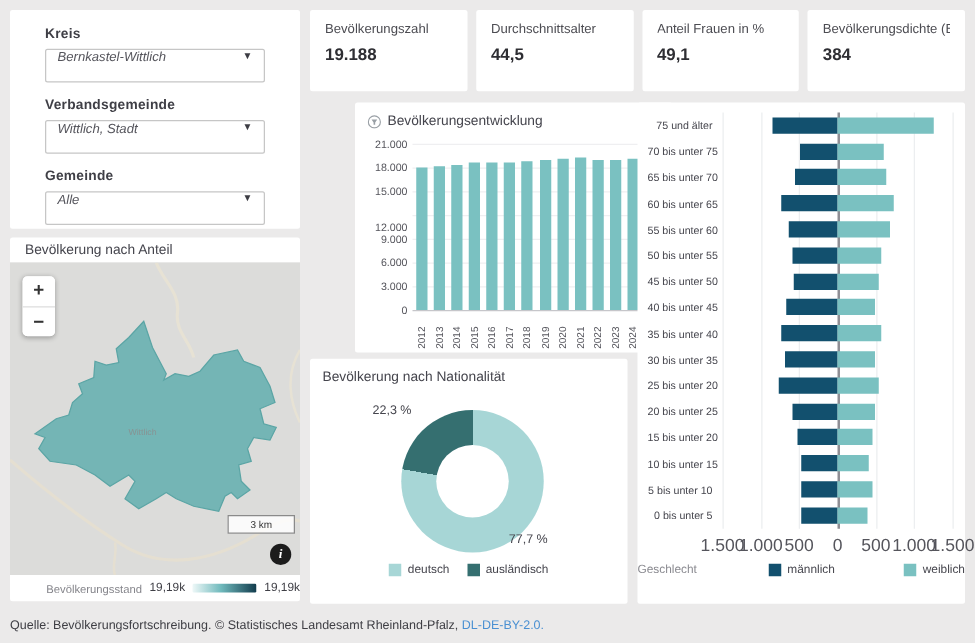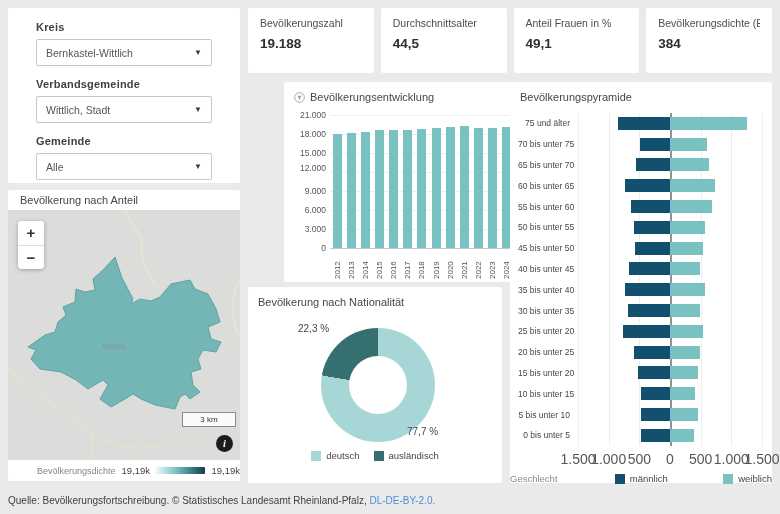--- a/index.html
+++ b/index.html
@@ -10,22 +10,22 @@
     -webkit-font-smoothing:antialiased;
   }
   .panel{background:#fff;position:absolute;border-radius:2px;box-sizing:border-box;}
 
   
   .filter-panel{left:8px;top:8px;width:232px;height:175px;padding:13px 28px;}
   .filter-group{margin-bottom:12px;}
   .filter-label{font-size:11px;font-weight:bold;color:#3f3f46;margin-bottom:6px;letter-spacing:.2px;}
   .select{
     height:25px;border:1px solid #c6c6c6;border-radius:2px;background:#fff;
-    display:flex;align-items:center;justify-content:space-between;
-    padding:0 9px;font-size:10.5px;color:#55555c;cursor:pointer;
+    display:flex;align-items:flex-start;justify-content:space-between;
+    padding:0 9px;font-size:10.5px;color:#55555c;cursor:pointer;font-style:italic;
   }
   .caret{font-size:8px;color:#3c3c43;}
 
   
   .map-card{left:8px;top:190px;width:232px;height:291px;background:transparent;}
   .map-title{background:#fff;height:20px;line-height:20px;padding-left:12px;font-size:11px;color:#45454d;border-radius:2px 2px 0 0;}
   .map-area{position:relative;height:250px;background:#dcdcda;overflow:hidden;}
   .map-svg{position:absolute;left:0;top:0;}
   .zoom-ctl{position:absolute;left:10px;top:11px;width:26px;background:#fff;border-radius:4px;box-shadow:0 1px 4px rgba(0,0,0,.3);overflow:hidden;}
   .zoom-btn{display:block;width:100%;height:24px;border:none;background:#fff;font-size:15px;font-weight:bold;color:#333;cursor:pointer;padding:0;line-height:24px;}
@@ -133,21 +133,21 @@
     </svg>
     <div class="zoom-ctl">
       <button class="zoom-btn">+</button>
       <button class="zoom-btn">−</button>
     </div>
     <div class="region-label">Wittlich</div>
     <div class="scale-bar">3 km</div>
     <div class="info-btn">i</div>
   </div>
   <div class="map-legend">
-    <span class="ml-label">Bevölkerungsdichte</span>
+    <span class="ml-label">Bevölkerungsstand</span>
     <span class="ml-min">19,19k</span>
     <span class="ml-grad" id="ml-grad" style="background: linear-gradient(90deg, rgb(238, 248, 248), rgb(111, 185, 188) 45%, rgb(18, 60, 77));"></span>
     <span class="ml-max">19,19k</span>
   </div>
 </section>
 
 <div class="kpi-row" id="kpi-row">
     <div class="kpi-card">
       <div class="kpi-label">Bevölkerungszahl</div>
       <div class="kpi-value">19.188</div>
@@ -175,21 +175,21 @@
     <span>Bevölkerungsentwicklung</span>
   </div>
   <div class="bc-plot" id="bc-plot">
       <div class="bc-grid" style="top: 0px;"></div>
       <div class="bc-ylabel" style="top: 0px;">21.000</div>
       <div class="bc-grid" style="top: 19px;"></div>
       <div class="bc-ylabel" style="top: 19px;">18.000</div>
       <div class="bc-grid" style="top: 38px;"></div>
       <div class="bc-ylabel" style="top: 38px;">15.000</div>
       <div class="bc-grid" style="top: 57px;"></div>
-      <div class="bc-ylabel" style="top: 53px;">12.000</div>
+      <div class="bc-ylabel" style="top: 67px;">12.000</div>
       <div class="bc-grid" style="top: 76px;"></div>
       <div class="bc-ylabel" style="top: 76px;">9.000</div>
       <div class="bc-grid" style="top: 95px;"></div>
       <div class="bc-ylabel" style="top: 95px;">6.000</div>
       <div class="bc-grid" style="top: 114px;"></div>
       <div class="bc-ylabel" style="top: 114px;">3.000</div>
       <div class="bc-grid axis" style="top: 133px;"></div>
       <div class="bc-ylabel" style="top: 133px;">0</div>
       <div class="bc-bars">
         <div class="bc-bar" style="height: 114.3px; background: rgb(122, 193, 193);"></div>
@@ -269,23 +269,20 @@
         <span>deutsch</span>
       </div>
       <div class="legend-item">
         <span class="legend-swatch" style="background: rgb(53, 111, 112);"></span>
         <span>ausländisch</span>
       </div>
     </div>
 </section>
 
 <section class="panel pyramid-panel">
-  <div class="panel-title-row">
-    <span>Bevölkerungspyramide</span>
-  </div>
   <div class="pyramid">
     <div class="pyr-grid" id="pyr-grid">
         <div class="pyr-grid-line" style="left: 0%;"></div>
         <div class="pyr-grid-line" style="left: 16.6667%;"></div>
         <div class="pyr-grid-line" style="left: 33.3333%;"></div>
         <div class="pyr-grid-line center" style="left: 50%;"></div>
         <div class="pyr-grid-line" style="left: 66.6667%;"></div>
         <div class="pyr-grid-line" style="left: 83.3333%;"></div>
         <div class="pyr-grid-line" style="left: 100%;"></div>
       </div>

